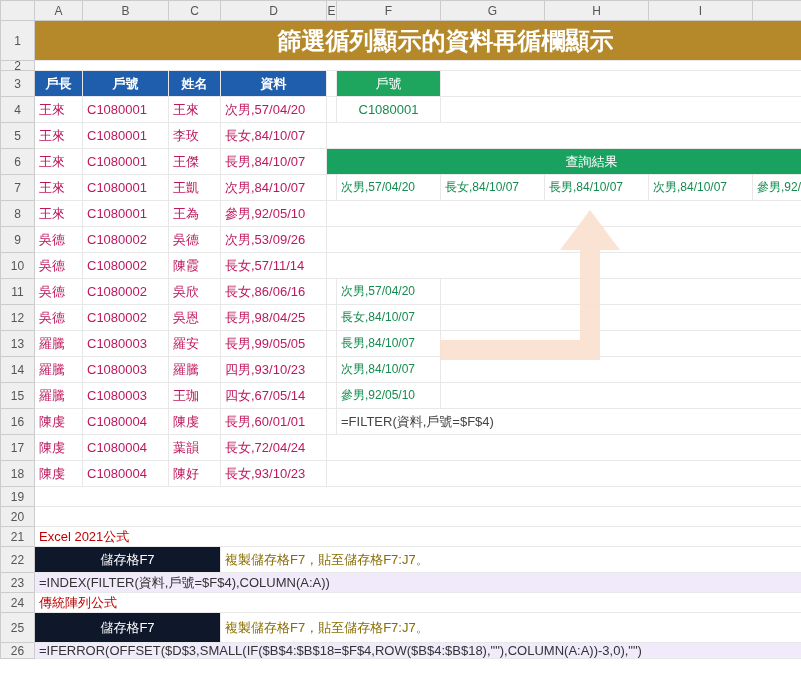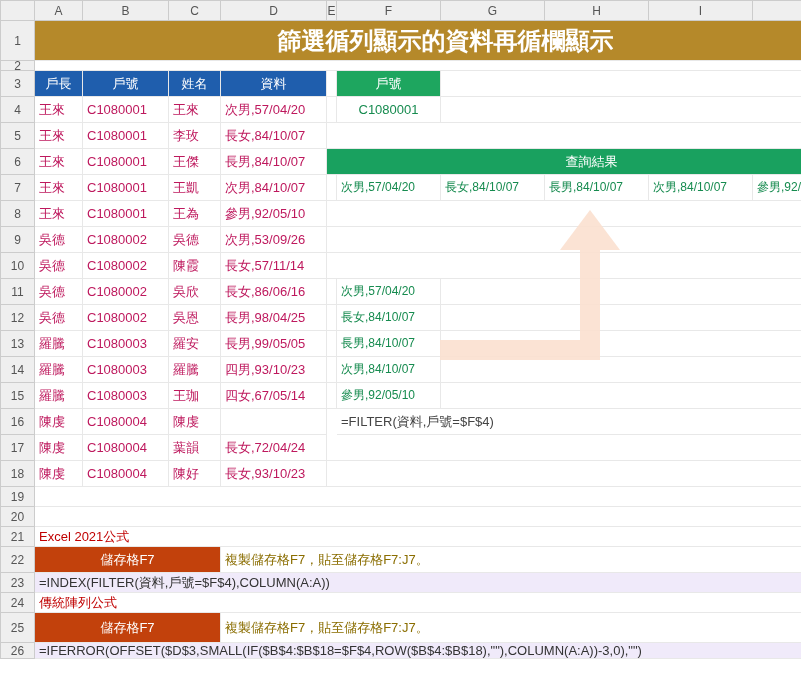--- a/index.html
+++ b/index.html
@@ -1,24 +1,24 @@
 <!DOCTYPE html>
 <html><head>
 <meta charset="utf-8">
 <style>
 *{box-sizing:border-box;margin:0;padding:0}
 body{font-family:"Microsoft JhengHei",Arial,sans-serif;font-size:13px;background:#fff;width:801px;height:686px;overflow:hidden;position:relative}
 .sheet{display:grid;grid-template-columns:34px 48px 86px 52px 106px 10px 104px 104px 104px 104px 104px;grid-template-rows:20px 40px 10px repeat(3,26px) 26px repeat(12,26px) 20px 20px 20px 26px 20px 20px 30px;border-top:1px solid #ccc;border-left:1px solid #ccc}
 .hdr{background:#efefef;border-right:1px solid #ccc;border-bottom:1px solid #ccc;display:flex;align-items:center;justify-content:center;color:#555;font-size:12px}
 .cell{border-right:1px solid #e8e8e8;border-bottom:1px solid #e8e8e8;display:flex;align-items:center;padding:0 4px;white-space:nowrap;overflow:visible}
 .title{background:#B5892A;color:#fff;font-size:24px;font-weight:bold;justify-content:center;grid-column:2/12}
-.th-blue{background:#1F5EAD;color:#fff;justify-content:center;font-weight:400}
+.th-blue{background:#1F5EAD;color:#fff;justify-content:center;font-weight:700}
 .th-green{background:#1EA65F;color:#fff;justify-content:center;font-weight:500}
 .th-grn-wide{background:#19A15F;color:#fff;justify-content:center;grid-column:6/12}
-.th-purple{background:#c2410c;color:#fff;justify-content:center;grid-column:2/5}
+.th-purple{background:#0f172a;color:#fff;justify-content:center;grid-column:2/5}
 .dark{color:#be185d}
 .grn{color:#168b4f}
 .red{color:#c00000;font-weight:500}
 .olive{color:#8a6d00}
 .fml{color:#444}
 .rowh{grid-column:1/2}
 .purp-row{background:#F0EAFA}
 .arrow{position:absolute;left:430px;top:200px;width:220px;height:180px;pointer-events:none}
 </style>
 </head>
@@ -152,20 +152,21 @@
   <div class="cell dark">王珈</div>
   <div class="cell dark">四女,67/05/14</div>
   <div class="cell"></div>
   <div class="cell grn" style="font-size:12px">參男,92/05/10</div>
   <div class="cell" style="grid-column:8/12"></div>
 
   <div class="hdr rowh">16</div>
   <div class="cell dark">陳虔</div>
   <div class="cell dark">C1080004</div>
   <div class="cell dark">陳虔</div>
+  <div class="cell dark">長男,60/01/01</div>
   <div class="cell"></div>
   <div class="cell fml" style="grid-column:7/12">=FILTER(資料,戶號=$F$4)</div>
 
   <div class="hdr rowh">17</div>
   <div class="cell dark">陳虔</div>
   <div class="cell dark">C1080004</div>
   <div class="cell dark">葉韻</div>
   <div class="cell dark">長女,72/04/24</div>
   <div class="cell" style="grid-column:6/12"></div>
 

